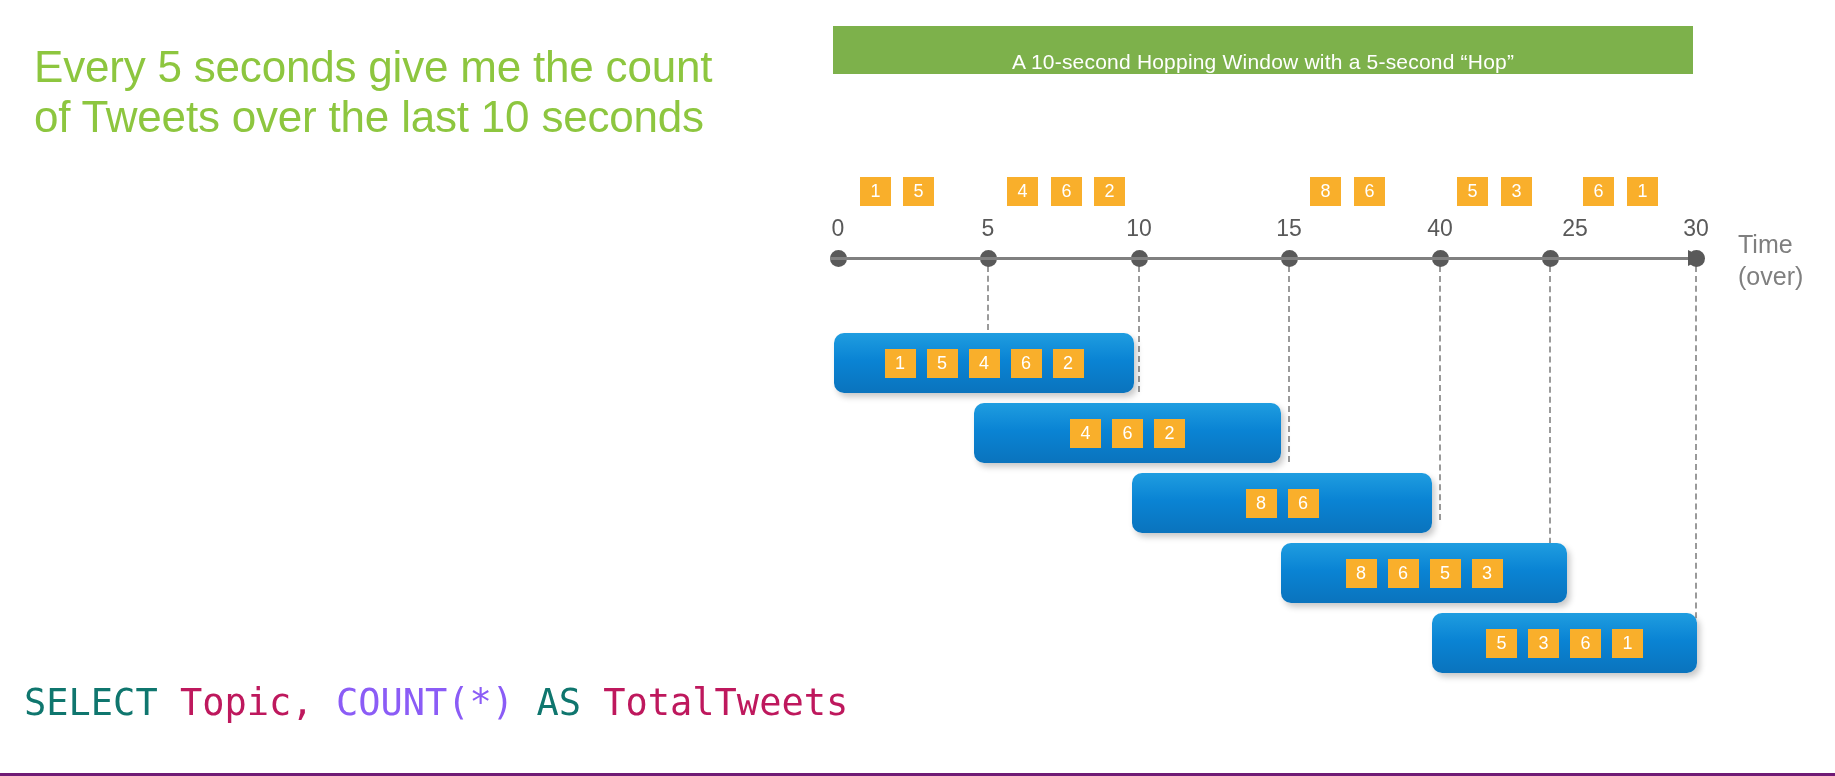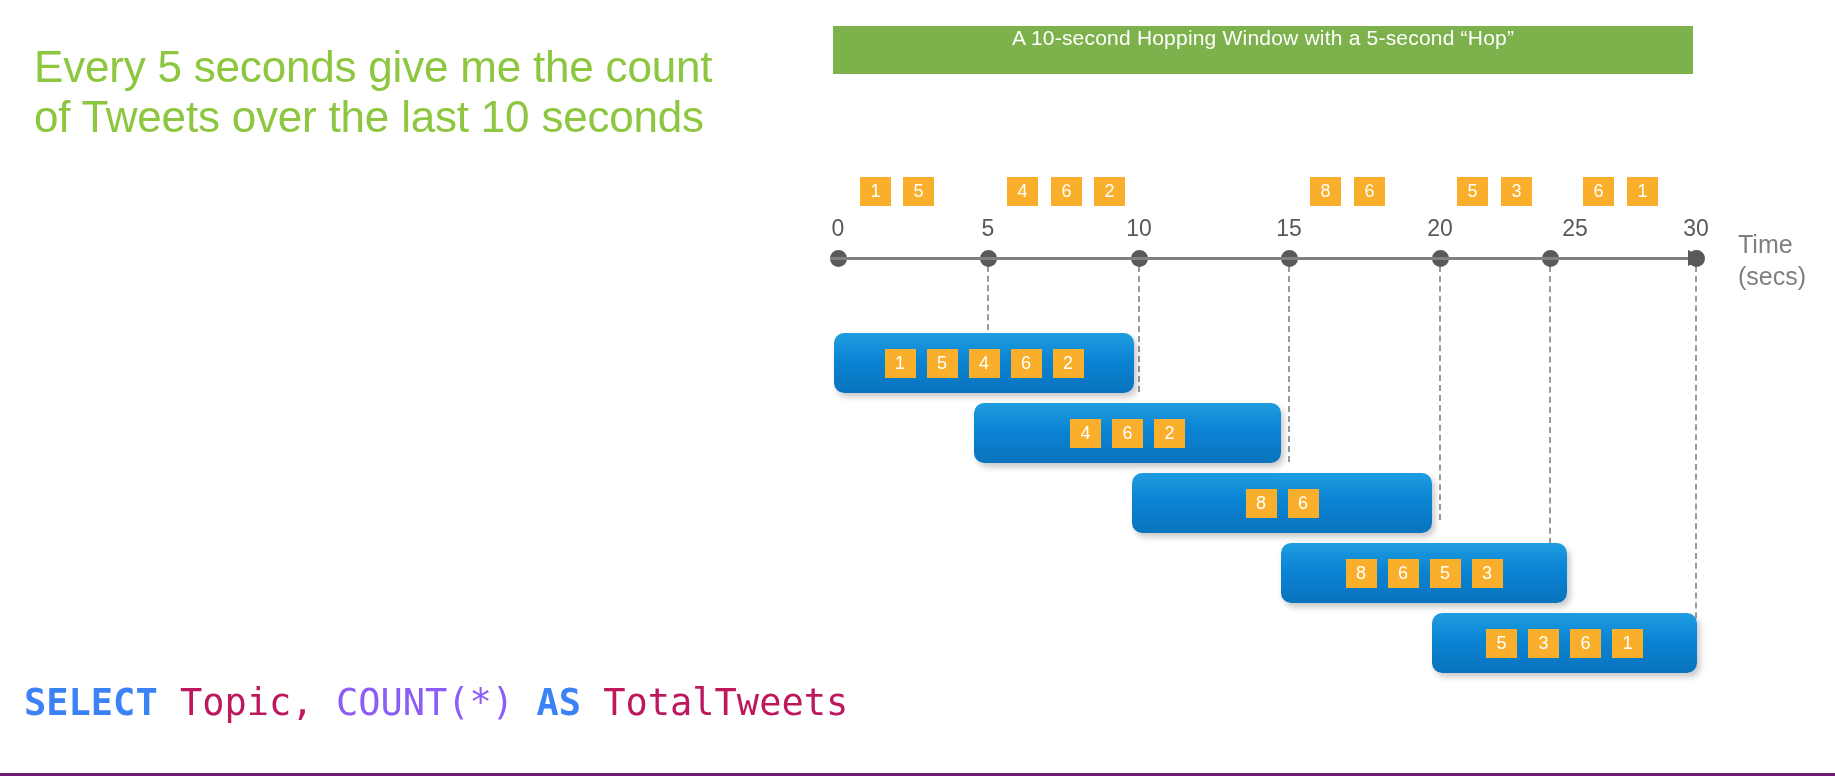--- a/index.html
+++ b/index.html
@@ -28,21 +28,21 @@
     font-family:"Liberation Sans", sans-serif;
     letter-spacing:-0.2px;
   }
 
   
   .banner{
     position:absolute;
     left:833px;top:26px;
     width:860px;height:48px;
     background:#7DB14B;
-    display:flex;align-items:flex-start;justify-content:center;
+    display:flex;align-items:flex-end;justify-content:center;
   }
   .banner-text{
     color:#ffffff;
     font-size:21px;
     font-family:"Liberation Sans", sans-serif;
     letter-spacing:0.2px;
   }
 
   
   .timeline{
@@ -135,21 +135,21 @@
   
   .sql{
     position:absolute;
     left:24px;top:570px;
     font-family:"DejaVu Sans Mono", monospace;
     font-size:37px;
     line-height:53px;
     color:#595959;
     white-space:pre;
   }
-  .kw{color:#3b82f6;font-weight:bold;}
+  .kw{color:#0f766e;}
   .fn{color:#8b5cf6;}
   .pl{color:#be185d;}
 </style>
 </head>
 <body>
 
 <div class="slide">
 
   <div class="headline">Every 5 seconds give me the count of Tweets over the last 10 seconds</div>
 
@@ -167,21 +167,21 @@
         <div class="drop-line" style="left: 1695px; top: 266px; height: 382px;"></div>
         <div class="tick-dot" style="left: 830px;"></div>
         <div class="tick-label" style="left: 838px;">0</div>
         <div class="tick-dot" style="left: 980px;"></div>
         <div class="tick-label" style="left: 988px;">5</div>
         <div class="tick-dot" style="left: 1131px;"></div>
         <div class="tick-label" style="left: 1139px;">10</div>
         <div class="tick-dot" style="left: 1281px;"></div>
         <div class="tick-label" style="left: 1289px;">15</div>
         <div class="tick-dot" style="left: 1432px;"></div>
-        <div class="tick-label" style="left: 1440px;">20</div>
+        <div class="tick-label" style="left: 1440px;">40</div>
         <div class="tick-dot" style="left: 1542px;"></div>
         <div class="tick-label" style="left: 1550px; margin-left: 25px;">25</div>
         <div class="tick-dot" style="left: 1688px;"></div>
         <div class="tick-label" style="left: 1696px;">30</div>
         <div class="event-badge" style="left: 860px;">1</div>
         <div class="event-badge" style="left: 903px;">5</div>
         <div class="event-badge" style="left: 1007px;">4</div>
         <div class="event-badge" style="left: 1051px;">6</div>
         <div class="event-badge" style="left: 1094px;">2</div>
         <div class="event-badge" style="left: 1310px;">8</div>
@@ -228,21 +228,21 @@
             <div class="bar-badge">1</div>
           </div>
         </div>
       </div>
 
     <div class="axis-line"></div>
     <div class="axis-arrow"></div>
 
     <div class="axis-caption">
       <div>Time</div>
-      <div>(secs)</div>
+      <div>(over)</div>
     </div>
   </div>
 
   <div class="sql">
     <div id="sql1"><span class="kw">SELECT</span><span class="pl"> Topic, </span><span class="fn">COUNT(*)</span><span class="pl"> </span><span class="kw">AS</span><span class="pl"> TotalTweets</span></div>
     
     
   </div>
 
 </div>

